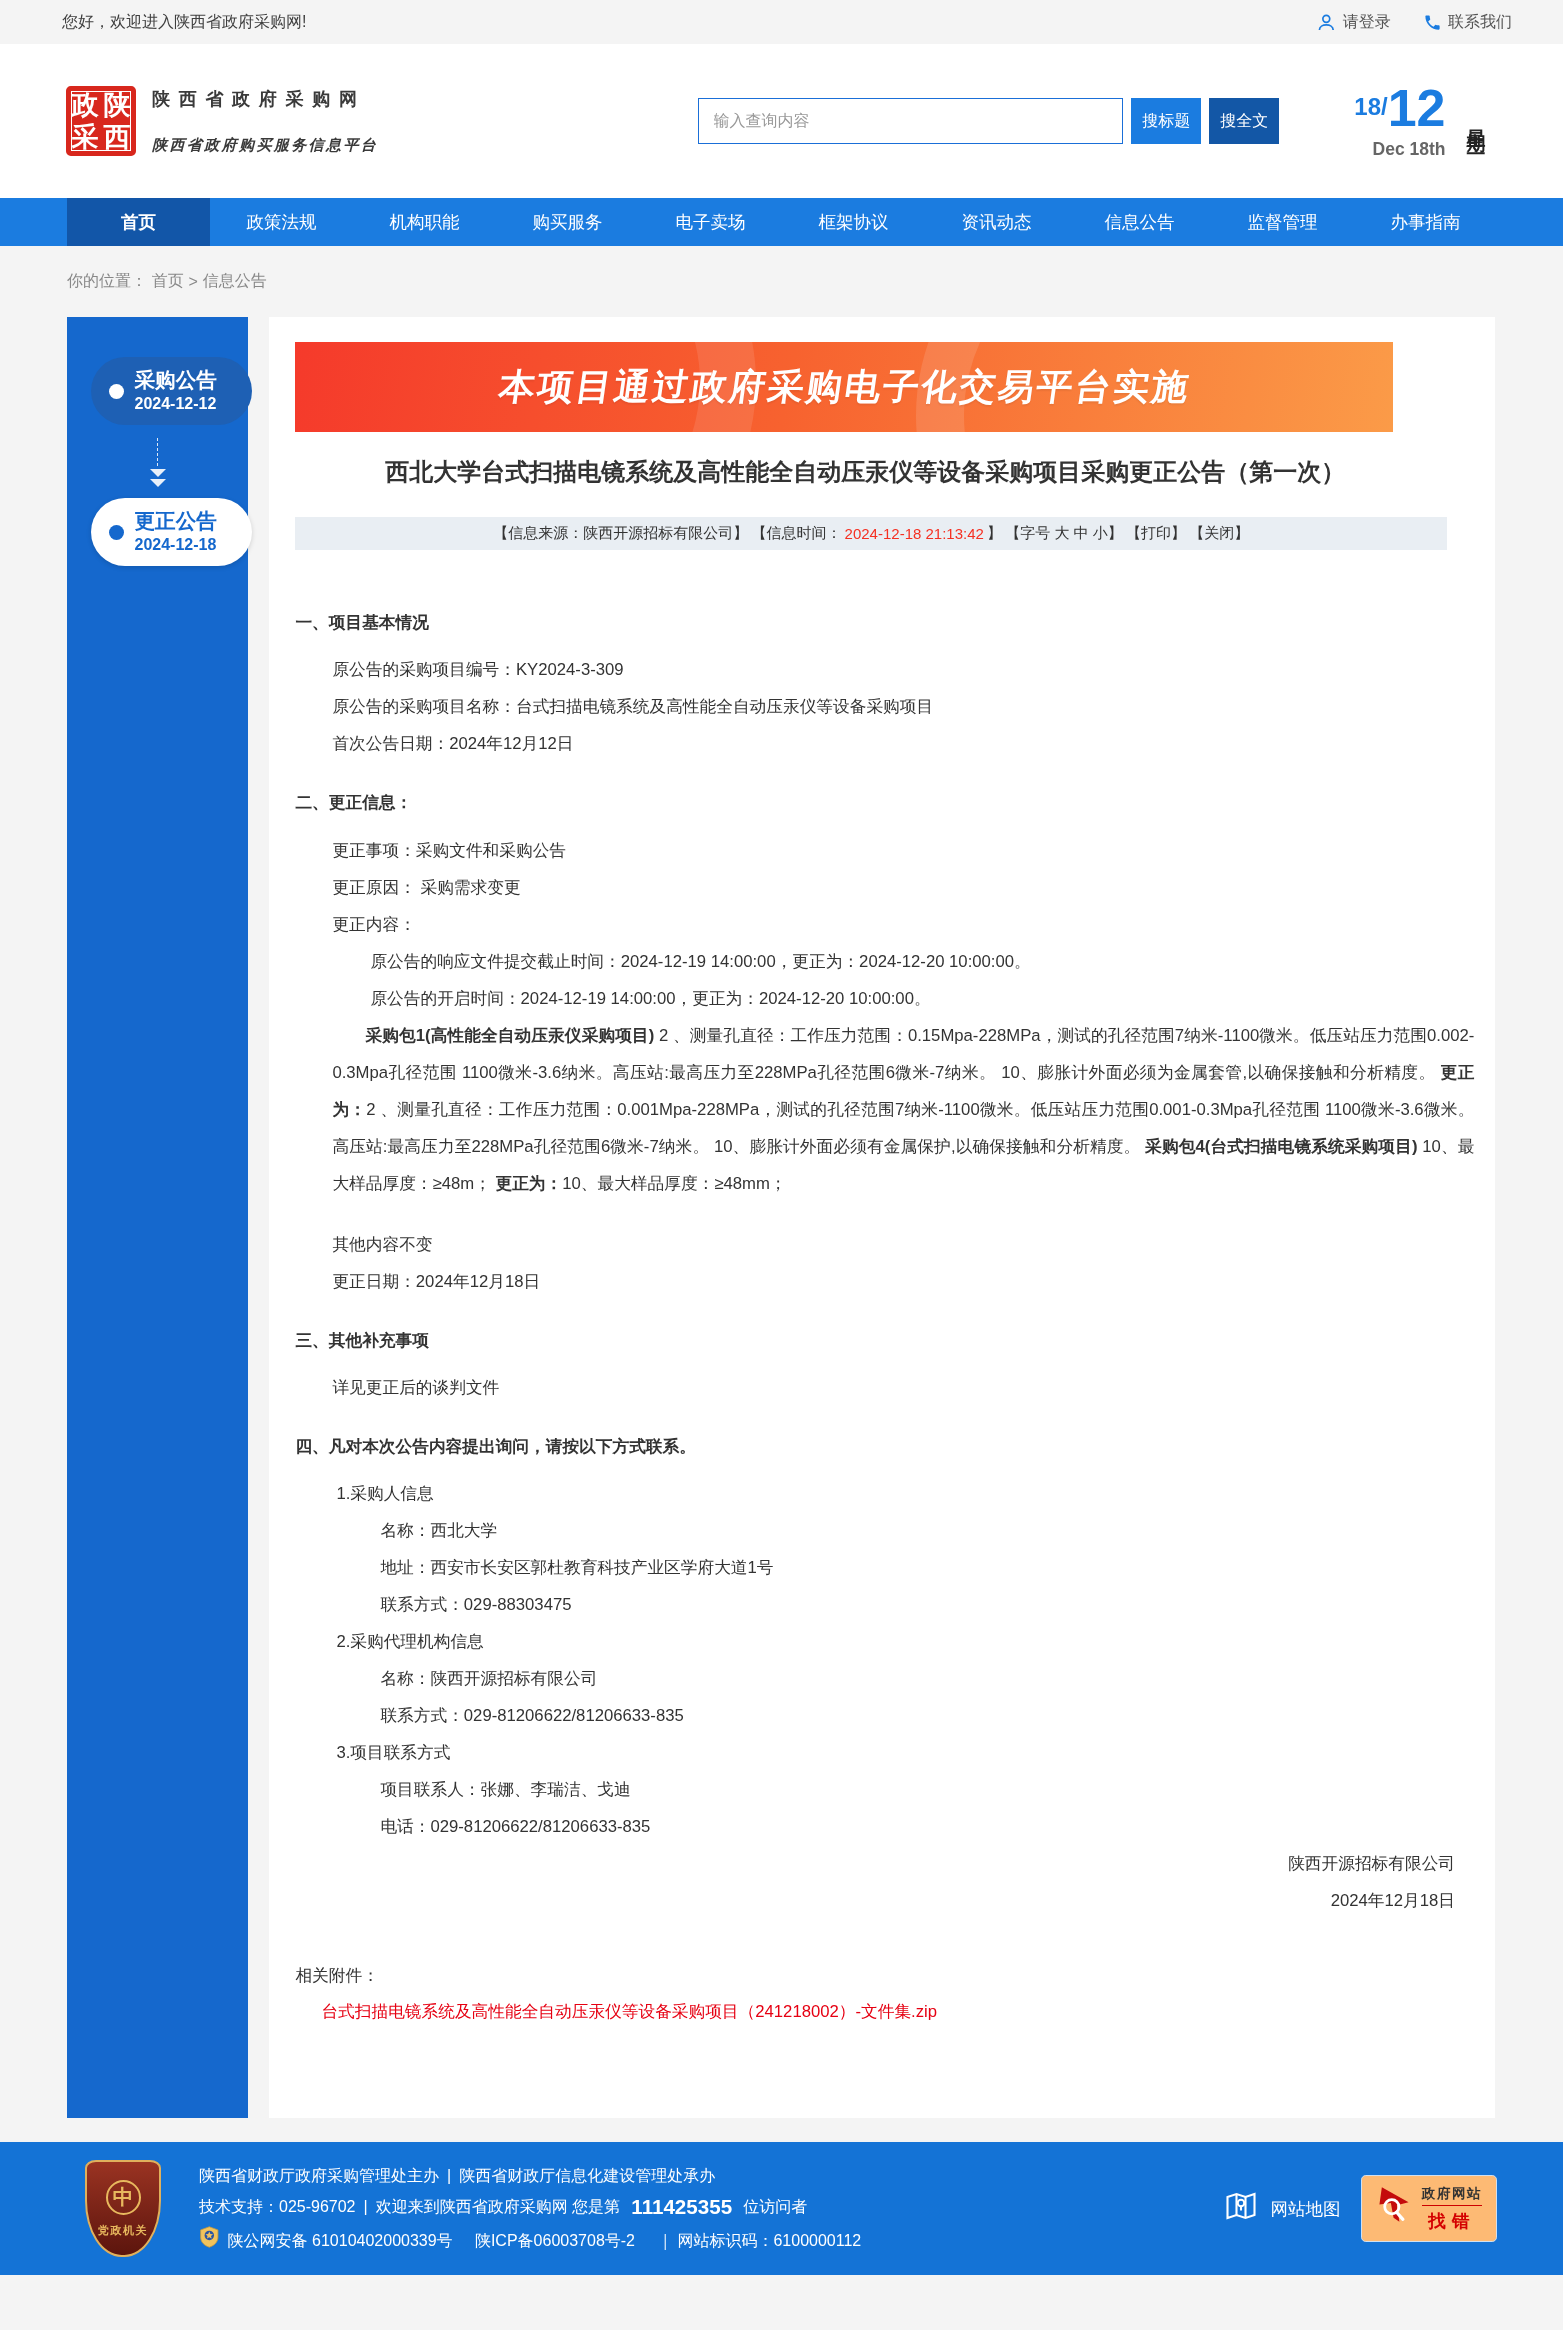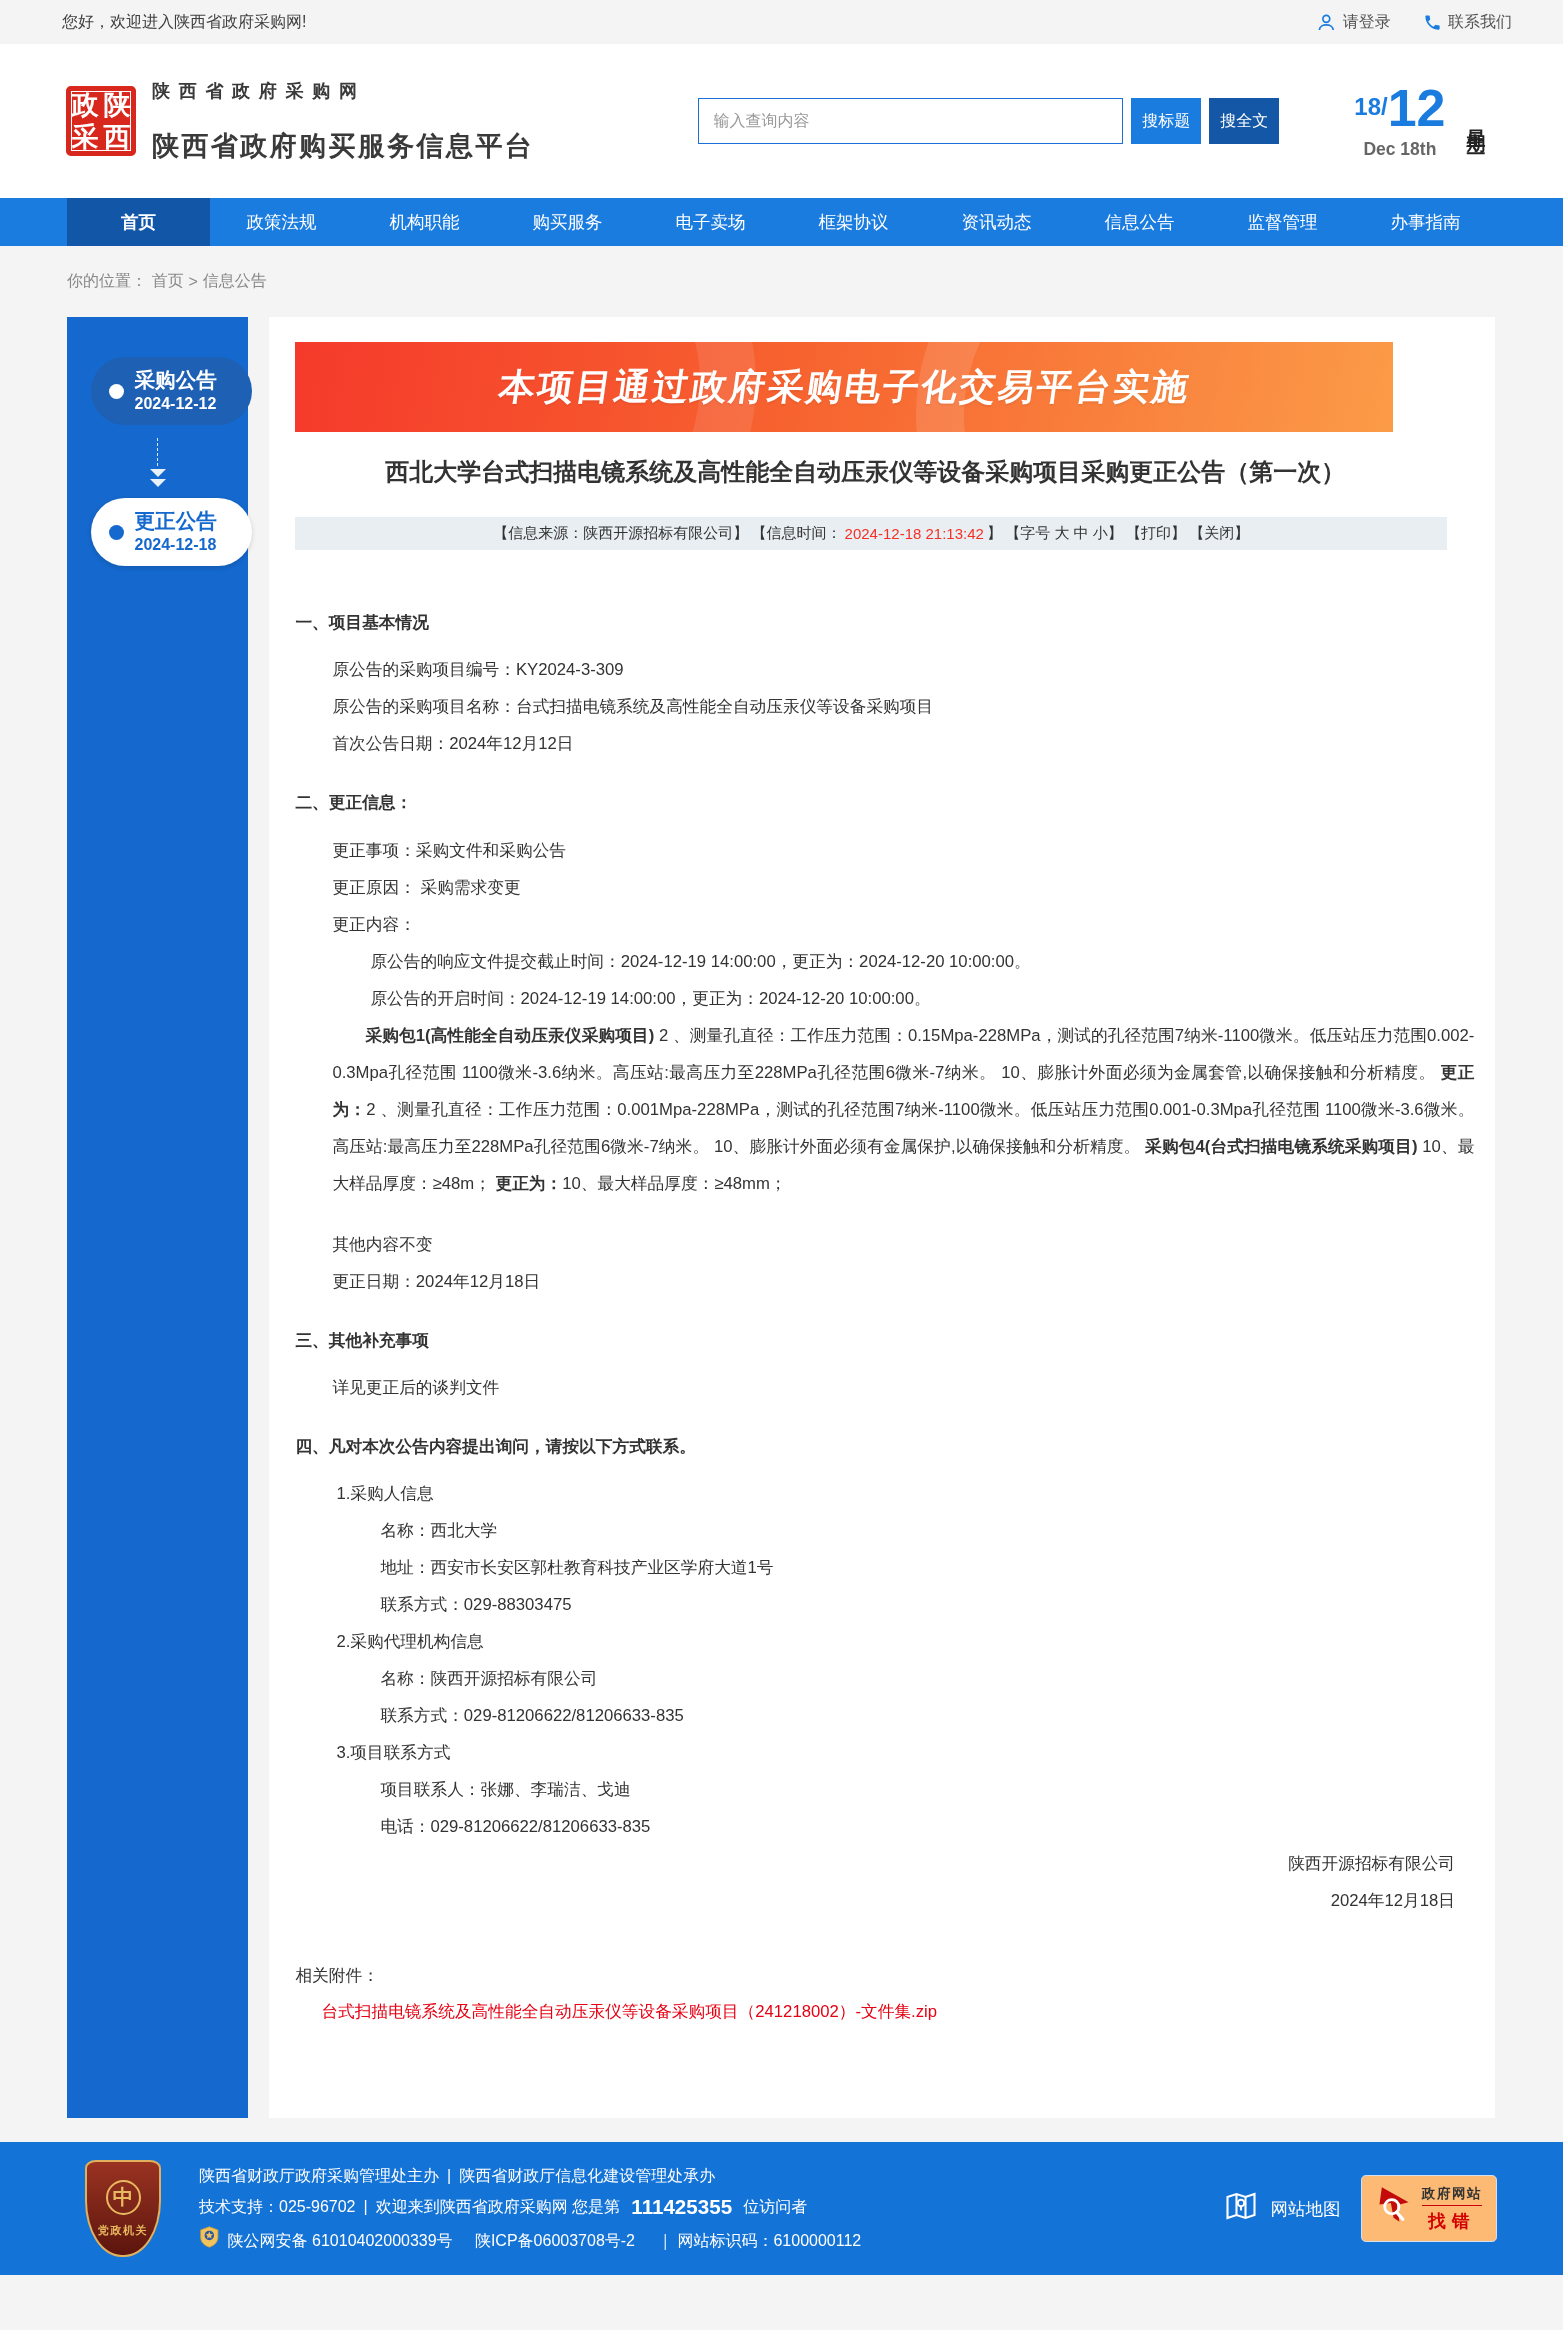--- a/index.html
+++ b/index.html
@@ -15,30 +15,30 @@
   .top-link { display:flex; align-items:center; gap:6.3px; color:#555; cursor:pointer; }
   .top-link svg { display:block; }
   
   .header { background:#fff; height:154px; display:flex; align-items:center; padding:0 75px 0 66px; }
   .seal { width:70px; height:70px; background:#d8271d; border-radius:4.8px; flex-shrink:0;
     display:grid; grid-template-columns:1fr 1fr; grid-template-rows:1fr 1fr;
     border:3.2px solid #d8271d; outline:1.6px solid #fff; outline-offset:-6.3px; }
   .seal span { color:#fff; font-weight:bold; font-size:27px; display:flex; align-items:center; justify-content:center; line-height:1; }
   .brand { margin-left:16px; }
   .brand-title { font-size:18px; font-weight:bold; color:#3a3a3a; letter-spacing:8.7px; }
-  .brand-sub { font-size:27px; color:#3a3a3a; letter-spacing:2.4px; margin-top:25px; font-weight:bold; }
+  .brand-sub { font-size:15px; color:#3a3a3a; letter-spacing:2.4px; margin-top:25px; font-weight:bold;font-style:italic; }
   .search { margin-left:auto; display:flex; align-items:center;padding-left:14px; }
   .search input { width:425px; height:46px; border:1.6px solid #1a6fd8; padding:0 14.3px;
     font-size:16px; color:#333; outline:none; font-family:inherit; }
   .search input::placeholder { color:#999; }
   .btn-search { height:46px; width:70px; border:none; color:#fff; font-size:16px; cursor:pointer; font-family:inherit; }
   .btn-title { background:#1b7ce0; margin-left:8px; }
   .btn-full  { background:#1357a6; margin-left:8px; }
   .datebox { margin-left:75px; display:flex; align-items:center; }
-  .date-col { text-align:center; }
+  .date-col { text-align:right; }
   .date-top { display:flex; align-items:flex-start; justify-content:center; color:#1b7ce0; }
   .date-small { font-size:24px; font-weight:bold; margin-top:11px; }
   .date-big { font-size:52px; font-weight:bold; line-height:1; }
   .date-eng { font-size:17.5px; font-weight:bold; color:#666; margin-top:4.8px; }
   .weekday { writing-mode:vertical-rl; letter-spacing:4.8px; font-size:19px; color:#222;
     margin-left:17.5px; font-weight:bold; }
   
   .nav { height:48px; background:#1b7ce0; display:flex; padding:0 67px; }
   .nav-item { flex:1; text-align:center; line-height:48px; font-size:17.5px; color:#fff; cursor:pointer; }
   .nav-item.active { background:#1256a8; font-weight:bold; }

